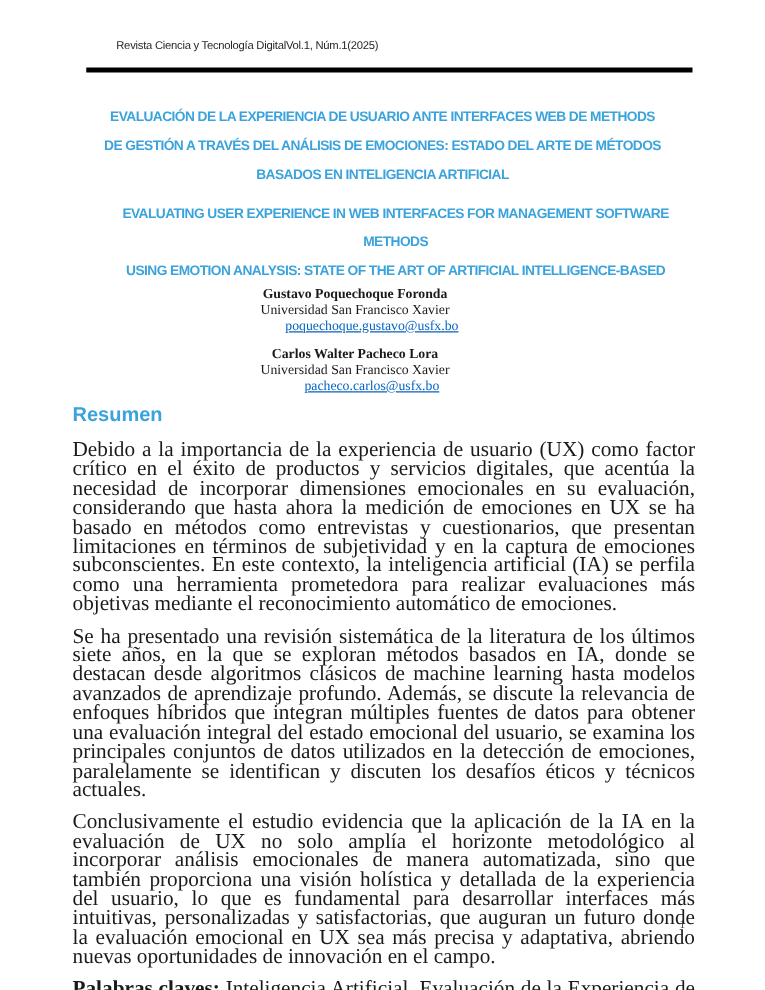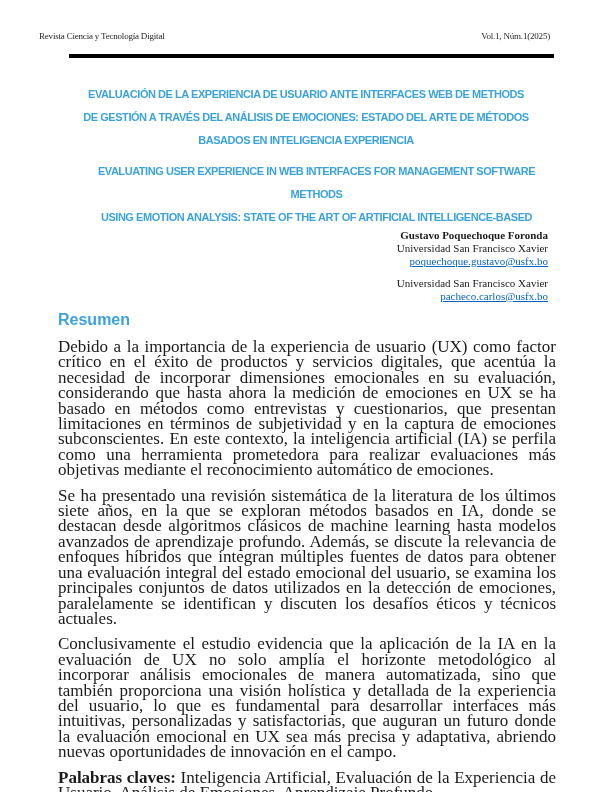--- a/index.html
+++ b/index.html
@@ -7,23 +7,23 @@
     position:relative;
     width:612px;height:792px;
     margin:0 auto;
     background:#ffffff;
     overflow:hidden;
     font-family:"Liberation Serif", serif;
     color:#1a1a1a;
   }
   
   .journal-header{
-    margin:31px 62px 0 39px;
-    display:flex;justify-content:space-between;align-items:baseline;
-    font-family:Liberation Serif, serif;
+    margin:31px 62px 0 93px;
+    display:flex;justify-content:flex-start;align-items:baseline;
+    font-family:Liberation Sans, sans-serif;
     font-size:9px;letter-spacing:-0.2px;color:#262626;
   }
   .header-rule{
     margin:13px 58px 0 69px;
     height:4px;background:#000000;
   }
   
   .article-title{
     margin:25px 0 0 0;
     text-align:center;
@@ -31,21 +31,21 @@
     font-weight:bold;
     font-size:11px;letter-spacing:-0.45px;
     line-height:23px;
     color:#3BA3DC;
   }
   .article-title + .article-title{margin-top:8px;padding-left:21px;}
   .title-line{white-space:nowrap;}
   
   .authors-block{
     margin:0 64px 0 0;
-    text-align:right;
+    text-align:center;
     font-size:11px;line-height:13px;padding-left:20px;
   }
   .author-entry + .author-entry{margin-top:9px;}
   .author-name{font-weight:bold;}
   .author-email{
     color:#0563C1;text-decoration:underline;cursor:pointer;margin-left:27px;
   }
   
   .dates-line{
     margin:4px 56px 0 58px;
@@ -82,36 +82,37 @@
   <div class="journal-header">
     <span>Revista Ciencia y Tecnología Digital</span>
     <span>Vol.1, Núm.1(2025)</span>
   </div>
 
   <div class="header-rule"></div>
 
   <div class="article-title">
     <div class="title-line">EVALUACIÓN DE LA EXPERIENCIA DE USUARIO ANTE INTERFACES WEB DE METHODS</div>
     <div class="title-line">DE GESTIÓN A TRAVÉS DEL ANÁLISIS DE EMOCIONES: ESTADO DEL ARTE DE MÉTODOS</div>
-    <div class="title-line">BASADOS EN INTELIGENCIA EXPERIENCIA</div>
+    <div class="title-line">BASADOS EN INTELIGENCIA ARTIFICIAL</div>
   </div>
 
   <div class="article-title">
     <div class="title-line">EVALUATING USER EXPERIENCE IN WEB INTERFACES FOR MANAGEMENT SOFTWARE</div>
     <div class="title-line">METHODS</div>
     <div class="title-line">USING EMOTION ANALYSIS: STATE OF THE ART OF ARTIFICIAL INTELLIGENCE-BASED</div>
   </div>
 
   <div class="authors-block">
     <div class="author-entry">
       <div class="author-name">Gustavo Poquechoque Foronda</div>
       <div class="author-affiliation">Universidad San Francisco Xavier</div>
       <div><a class="author-email">poquechoque.gustavo@usfx.bo</a></div>
     </div>
     <div class="author-entry">
+      <div class="author-name">Carlos Walter Pacheco Lora</div>
       <div class="author-affiliation">Universidad San Francisco Xavier</div>
       <div><a class="author-email">pacheco.carlos@usfx.bo</a></div>
     </div>
   </div>
 
 
   <div class="abstract-heading">Resumen</div>
 
   <p class="body-paragraph">Debido a la importancia de la experiencia de usuario (UX) como factor crítico en el éxito de productos y servicios digitales, que acentúa la necesidad de incorporar dimensiones emocionales en su evaluación, considerando que hasta ahora la medición de emociones en UX se ha basado en métodos como entrevistas y cuestionarios, que presentan limitaciones en términos de subjetividad y en la captura de emociones subconscientes. En este contexto, la inteligencia artificial (IA) se perfila como una herramienta prometedora para realizar evaluaciones más objetivas mediante el reconocimiento automático de emociones.</p>
   <p class="body-paragraph">Se ha presentado una revisión sistemática de la literatura de los últimos siete años, en la que se exploran métodos basados en IA, donde se destacan desde algoritmos clásicos de machine learning hasta modelos avanzados de aprendizaje profundo. Además, se discute la relevancia de enfoques híbridos que integran múltiples fuentes de datos para obtener una evaluación integral del estado emocional del usuario, se examina los principales conjuntos de datos utilizados en la detección de emociones, paralelamente se identifican y discuten los desafíos éticos y técnicos actuales.</p>

